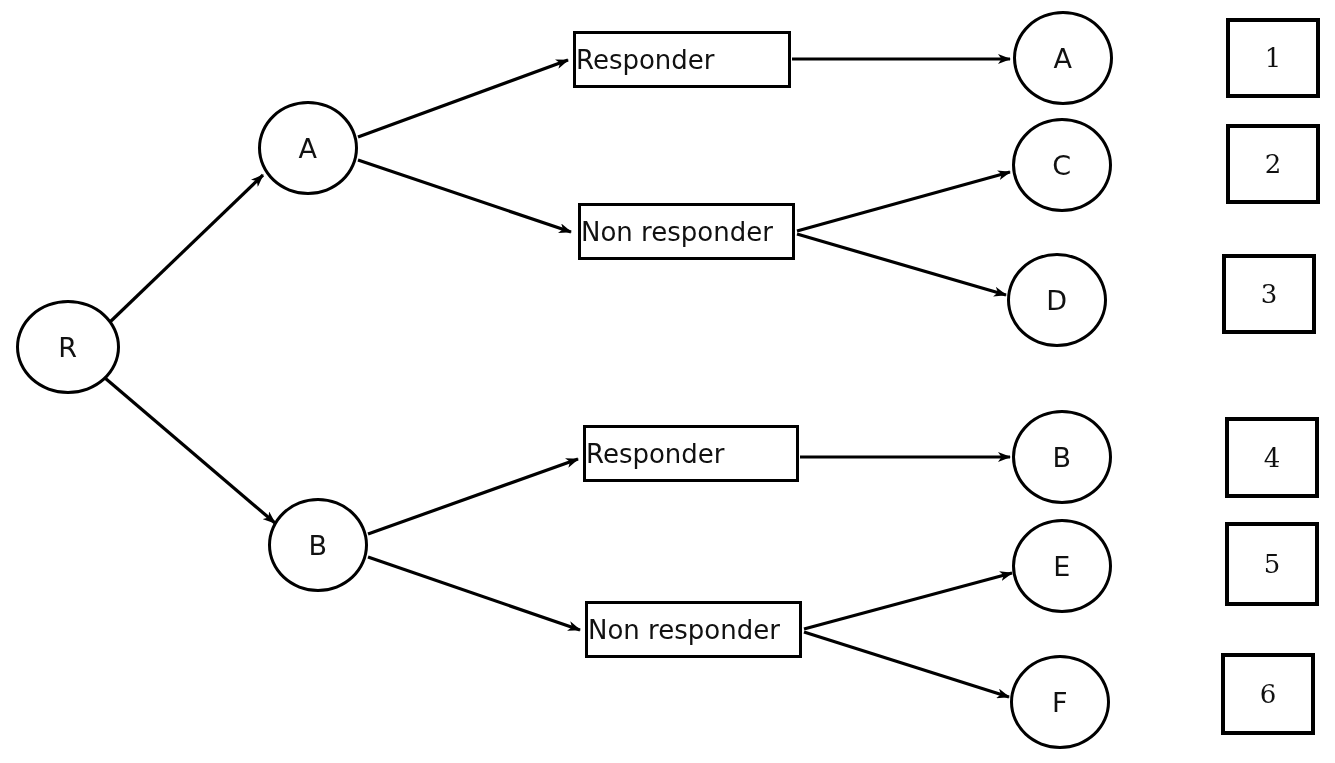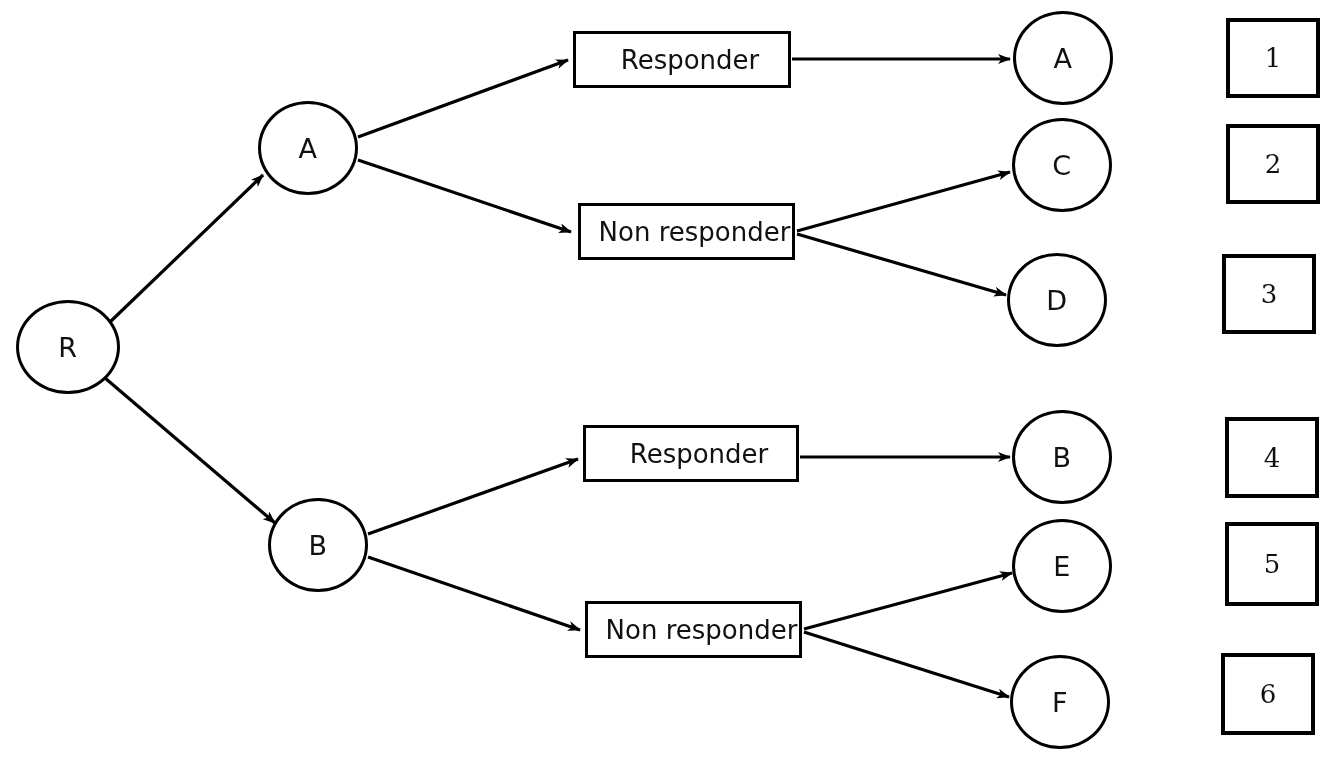--- a/index.html
+++ b/index.html
@@ -38,23 +38,22 @@
     line-height: 1;
     font-family: "DejaVu Sans", sans-serif;
     letter-spacing: 0.5px;
   }
   .node-box {
     position: absolute;
     border: 3px solid #000000;
     background: #ffffff;
     display: flex;
     align-items: center;
-    justify-content: center;
+    justify-content: flex-start;
     box-sizing: border-box;
-    padding-left: 16px;
   }
   .node-box .glyph {
     font-size: 26px;
     color: #111111;
     line-height: 1;
     white-space: nowrap;
     font-family: "DejaVu Sans", sans-serif;
   }
   .num-box {
     position: absolute;

